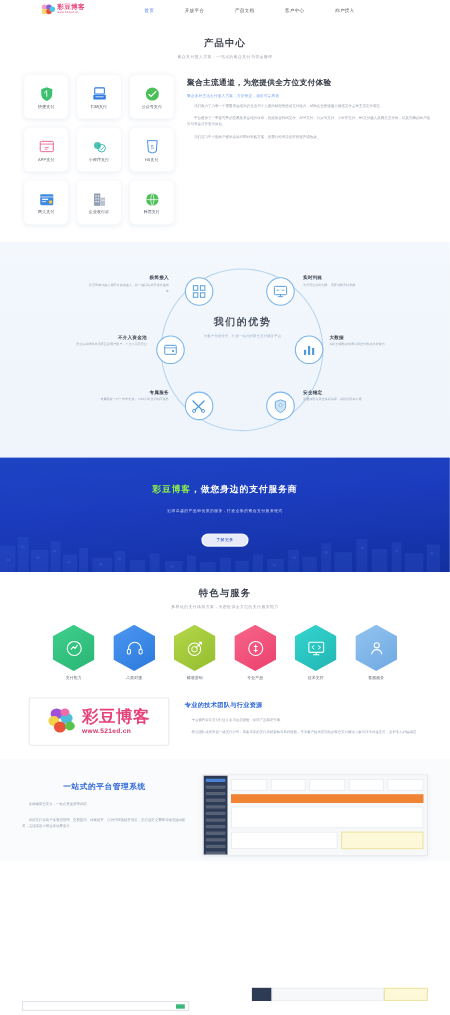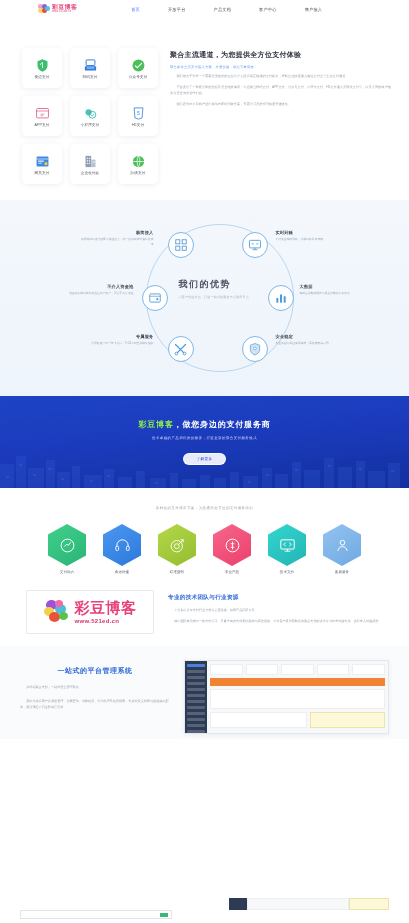--- a/index.html
+++ b/index.html
@@ -79,38 +79,38 @@
   
   .advs {
     background: linear-gradient(180deg,#f4f8fd 0%, #eef4fb 100%);
     height:196px; position:relative; padding-top:10px;
   }
   .ring-wrap { position:relative; width:290px; height:160px; margin:8px auto 0; }
   .ring {
     position:absolute; left:86px; top:6px; width:148px; height:148px;
     border-radius:50%; border:1px solid #b9d6f0;
   }
-  .ring-center { position:absolute; left:119px; top:60px; width:84px; text-align:left; }
+  .ring-center { position:absolute; left:119px; top:48px; width:84px; text-align:center; }
   .ring-center .rc-t { font-size:9px; color:#4a5260; font-weight:bold; letter-spacing:1.5px; }
   .ring-center .rc-s { font-size:3px; color:#9fb0c4; margin-top:4px; letter-spacing:.2px; }
   .node {
     position:absolute; width:26px; height:26px; border-radius:50%;
     background:#fff; border:1px solid #7eb6e8;
     display:flex; align-items:center; justify-content:center;
   }
   .lab { position:absolute; width:74px; }
   .lab .lt { font-size:4.2px; color:#3f4754; font-weight:bold; letter-spacing:.2px; }
   .lab .ld { font-size:2.8px; color:#9aa6b5; line-height:1.7; margin-top:2px; }
   .lab.r { text-align:right; }
 
   
   .city {
-    height:92px; position:relative; overflow:hidden;
+    height:104px; position:relative; overflow:hidden;
     background: linear-gradient(175deg,#1d44c4 0%, #1b3bbd 45%, #12309f 100%);
-    display:flex; flex-direction:column; align-items:center; justify-content:center;
+    display:flex; flex-direction:column; align-items:center; justify-content:center;gap:6px;
   }
   .skyline { position:absolute; left:0; right:0; bottom:0; height:46px; opacity:.42; }
   .city-h { font-size:8px; font-weight:bold; color:#fff; letter-spacing:.8px; position:relative; z-index:2; }
   .city-h em { color:#8ff04a; font-style:normal; }
   .city-s { font-size:3.4px; color:rgba(255,255,255,.8); margin-top:6px; letter-spacing:.5px; position:relative; z-index:2; }
   .city-btn {
     margin-top:13px; padding:3px 13px; border-radius:10px; border:1px solid rgba(255,255,255,.75);
     background:rgba(255,255,255,.9); color:#2448c9; font-size:3.6px; letter-spacing:.4px;
     position:relative; z-index:2; cursor:pointer;
   }
@@ -191,20 +191,24 @@
       <a class="active" href="#">首页</a>
       <a href="#">开放平台</a>
       <a href="#">产品文档</a>
       <a href="#">客户中心</a>
       <a href="#">商户接入</a>
     </div>
   </div>
 
 
   <div class="products">
+    <div class="sec-head">
+      <div class="sec-title">产品中心</div>
+      <div class="sec-desc">聚合支付接入方案 · 一站式的聚合支付与资金管理</div>
+    </div>
     <div class="prod-body">
       <div class="prod-grid">
 
         <div class="prod-card">
           <div class="prod-ico">
             <svg width="15" height="15" viewBox="0 0 24 24">
                 <path d="M12 2l8 3v7c0 5-3.5 8.5-8 10-4.5-1.5-8-5-8-10V5z" fill="#3cbf6e"></path>
                 <path d="M12 7v9M9 11c0-2 1.3-3.5 3-3.5" stroke="#fff" stroke-width="1.3" fill="none"></path>
               </svg>
           </div>
@@ -454,20 +458,21 @@
     </svg>
     <div class="city-h">
       <em>彩豆博客</em><span>，做您身边的支付服务商</span>
     </div>
     <div class="city-s">追求卓越的产品和优质的服务，打造全新的聚合支付服务模式</div>
     <button class="city-btn">了解更多</button>
   </div>
 
   <div class="feats">
     <div class="sec-head">
+      <div class="sec-title">特色与服务</div>
       <div class="sec-desc">多样化的支付场景方案，为您提供全方位的支付服务能力</div>
     </div>
     <div class="hexrow">
 
       <div class="hexcol">
         <div class="hex" style="background:linear-gradient(145deg,#3fd08c,#2ab574);">
           <svg width="17" height="17" viewBox="0 0 24 24">
               <circle cx="12" cy="12" r="9" fill="none" stroke="#fff" stroke-width="1.4"></circle>
               <path d="M8 13l3-3 2 2 3-4" stroke="#fff" stroke-width="1.4" fill="none" stroke-linecap="round"></path>
             </svg>

